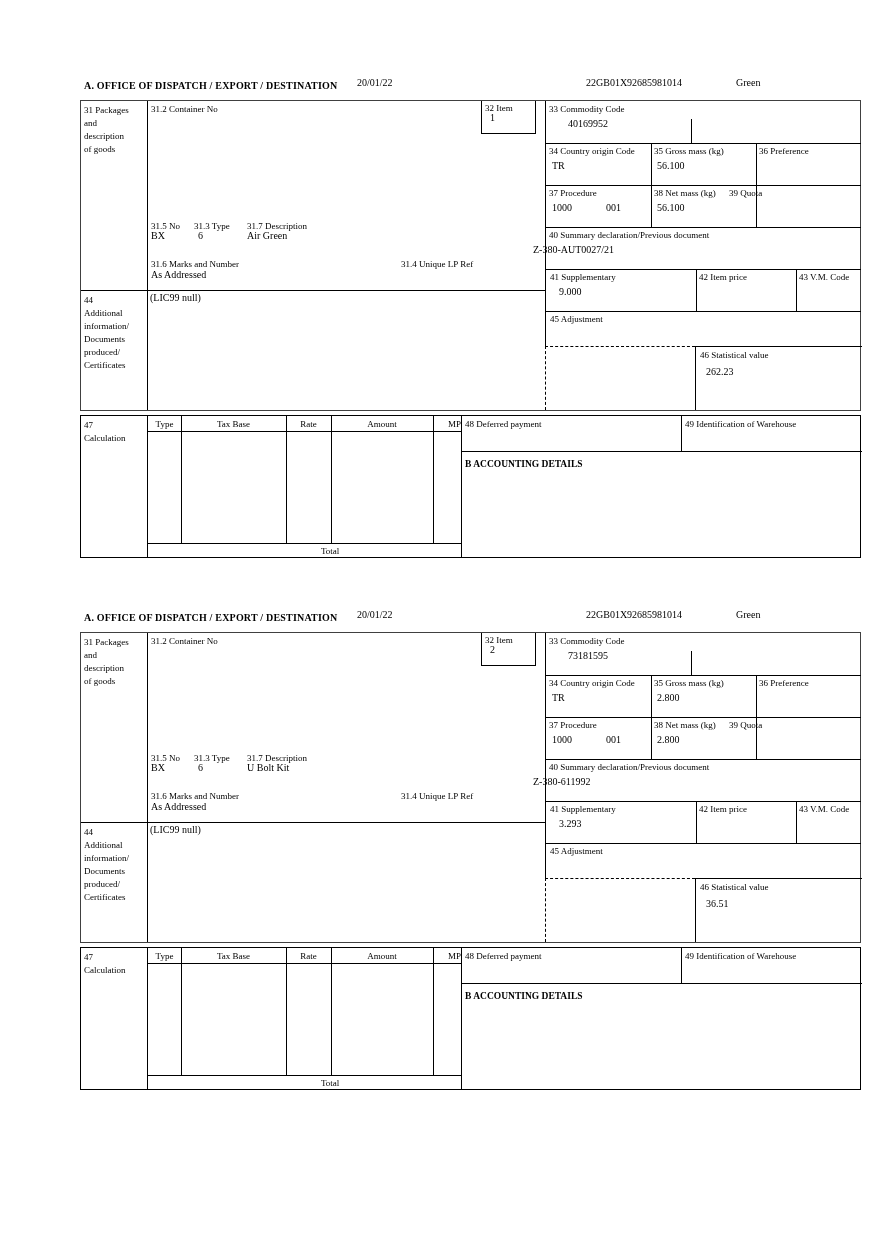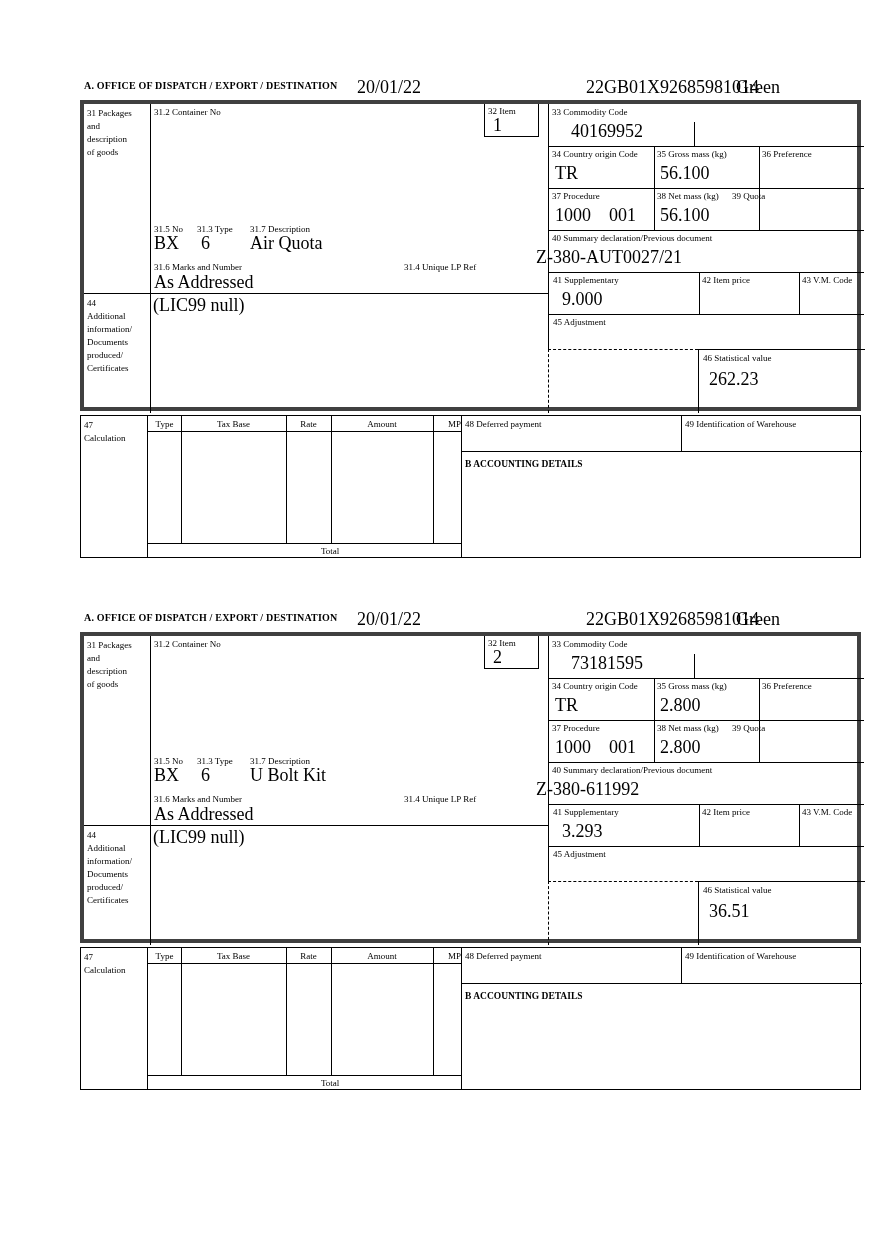--- a/index.html
+++ b/index.html
@@ -3,30 +3,30 @@
 <meta charset="utf-8">
 <style>
   *{box-sizing:border-box;margin:0;padding:0}
   html,body{background:#fff}
   body{width:882px;height:1250px;position:relative;font-family:"Liberation Serif",serif;color:#000;overflow:hidden}
   .section{position:absolute;left:80px;width:783px;height:482px}
   .s1{top:78px}
   .s2{top:610px}
   .lbl{position:absolute;font-size:9px;white-space:nowrap;line-height:1.15}
   .lbl-multi{white-space:pre-line;line-height:1.45}
-  .val{position:absolute;font-size:18px;white-space:nowrap;line-height:1.05}
+  .val{position:absolute;font-size:10px;white-space:nowrap;line-height:1.05}
   .vline{position:absolute;width:0;border-left:1px solid #000}
   .hline{position:absolute;height:0;border-top:1px solid #000}
   .vline.dashed{border-left-style:dashed}
   .hline.dashed{border-top-style:dashed}
   .hdr-office{position:absolute;left:4px;top:2px;font-size:10px;font-weight:bold;letter-spacing:.2px;white-space:nowrap}
   .hdr-date{left:277px;top:0}
   .hdr-entry{left:506px;top:0}
   .hdr-route{left:656px;top:0}
-  .main{position:absolute;left:0;top:22px;width:781px;height:311px;border:4px solid #404040}
+  .main{position:absolute;left:0;top:22px;width:781px;height:311px;border:1px solid #404040}
   .v-leftcol{left:66px;top:0;height:309px}
   .h-3144{left:0;top:189px;width:464px}
   .lbl-box31{left:3px;top:3px}
   .lbl-box44{left:3px;top:193px}
   .lbl-container{left:70px;top:3px}
   .box32{position:absolute;left:400px;top:0;width:55px;height:33px;border:1px solid #000;border-top:none}
   .lbl32{left:3px;top:2px}
   .val32{left:8px;top:12px}
   .v-right-solid{left:464px;top:0;height:245px}
   .v-right-dash{left:464px;top:245px;height:64px}
@@ -159,21 +159,21 @@
       <div class="box46">
         <div class="lbl lbl46">46 Statistical value</div>
         <div class="val val46">262.23</div>
       </div>
 
       <div class="lbl lbl315">31.5 No</div>
       <div class="lbl lbl313">31.3 Type</div>
       <div class="lbl lbl317">31.7 Description</div>
       <div class="val val315">BX</div>
       <div class="val val313">6</div>
-      <div class="val val317">Air Quota</div>
+      <div class="val val317">Air Green</div>
       <div class="lbl lbl316">31.6 Marks and Number</div>
       <div class="lbl lbl314">31.4 Unique LP Ref</div>
       <div class="val val316">As Addressed</div>
 
       <div class="lbl lbl-multi lbl-box44">44
 Additional
 information/
 Documents
 produced/
 Certificates</div>

